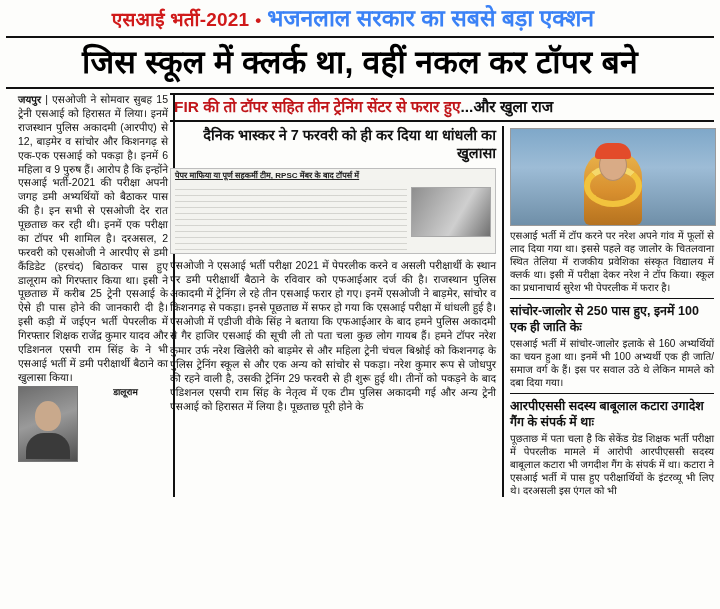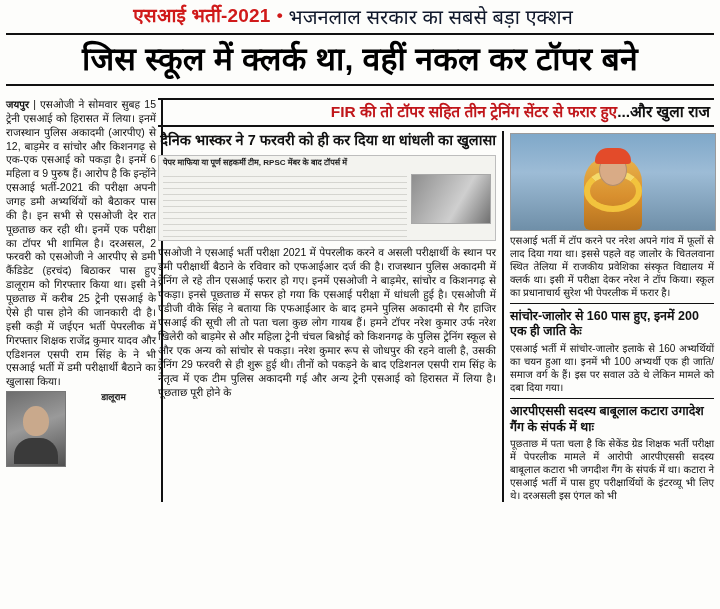--- a/index.html
+++ b/index.html
@@ -9,53 +9,54 @@
     font-family:"Liberation Sans", sans-serif;
     color:#111;
   }
   .page{
     position:relative;width:720px;height:609px;background:#fdfdfb;
     box-sizing:border-box;padding:0;
   }
 
   
   .kicker{
-    display:flex;align-items:flex-start;justify-content:center;
+    display:flex;align-items:flex-end;justify-content:center;
     gap:6px;padding:6px 18px 2px 4px;
   }
   .kicker .red{
     color:#d01a1a;font-weight:bold;font-size:19px;line-height:1.1;
     letter-spacing:.2px;
   }
   .kicker .dot{
     color:#d01a1a;font-size:17px;font-weight:bold;
   }
   .kicker .blk{
-    color:#0f172a;font-weight:normal;font-size:20px;line-height:1.1;
+    color:#3b82f6;font-weight:bold;font-size:23px;line-height:1.1;
   }
 
   .rule{
     border-top:2.5px solid #111;margin:3px 6px 0 6px;
   }
 
   
   .headline{
     text-align:center;font-weight:bold;color:#000;
     font-size:32px;line-height:1.22;letter-spacing:.2px;
     padding:5px 6px 2px 6px;
   }
   .headline .l2{display:block;}
   .headline .si{font-family:"Liberation Serif", serif;font-weight:bold;}
 
   
   .body{
     display:grid;
     grid-template-columns:150px 2px 1fr;
-    padding:12px 6px 6px 6px;
+    padding:4px 6px 6px 6px;
     gap:0;
+    margin-left:12px;
   }
   .vline{background:#111;width:1.5px;margin:0 5px;}
 
   
   .lead{
     font-size:10.5px;line-height:1.32;text-align:justify;color:#111;
   }
   .lead .place{
     font-weight:bold;font-size:10px;
   }
@@ -79,21 +80,21 @@
   }
 
   
   .rightcol{min-width:0;}
   .boxhead{
     border-top:2px solid #111;border-bottom:2px solid #111;
     padding:3px 4px;margin-bottom:4px;
   }
   .boxhead .t{
     font-size:15.5px;font-weight:bold;line-height:1.2;color:#111;
-    text-align:right;
+    text-align:left;
   }
   .boxhead .t .red{color:#c0161a;}
   .boxhead .t .dots{color:#111;}
 
   .sub2{
     display:grid;grid-template-columns:1fr 2px 210px;gap:0;
   }
   .subA{min-width:0;padding-right:6px;}
   .subB{min-width:0;padding-left:6px;}
 
@@ -101,20 +102,21 @@
     text-align:right;font-weight:bold;font-size:14.5px;line-height:1.25;
     color:#111;padding-bottom:3px;
   }
   .clip{
     border:1px solid #bdbdbd;background:#f3f3ef;height:84px;
     margin:3px 0 4px 0;position:relative;overflow:hidden;
   }
   .clip .chead{
     font-size:8px;font-weight:bold;color:#222;padding:3px 4px 0 4px;
     line-height:1.1;
+    text-decoration:underline;
   }
   .clip .cimg{
     position:absolute;right:4px;top:18px;width:78px;height:48px;
     background:linear-gradient(120deg,#8e8e8e,#cfcfcf 60%,#707070);
     border:1px solid #a8a8a8;
   }
   .clip .ctext{
     position:absolute;left:4px;top:18px;right:88px;bottom:3px;
     background:repeating-linear-gradient(
       to bottom,#f3f3ef 0 2px,#cfcfca 2px 3px,#f3f3ef 3px 6px);
@@ -224,21 +226,21 @@
           <div class="photo">
             <div class="man"></div>
             <div class="garland"></div>
             <div class="head"></div>
             <div class="turban"></div>
           </div>
           <div class="txt small">एसआई भर्ती में टॉप करने पर नरेश अपने गांव में फूलों से लाद दिया गया था। इससे पहले वह जालोर के चितलवाना स्थित तेलिया में राजकीय प्रवेशिका संस्कृत विद्यालय में क्लर्क था। इसी में परीक्षा देकर नरेश ने टॉप किया। स्कूल का प्रधानाचार्य सुरेश भी पेपरलीक में फरार है।</div>
 
           <div class="hr2"></div>
 
-          <div class="subhead">सांचोर-जालोर से 160 पास हुए, इनमें 200 एक ही जाति केः</div>
+          <div class="subhead">सांचोर-जालोर से 250 पास हुए, इनमें 100 एक ही जाति केः</div>
           <div class="txt small">एसआई भर्ती में सांचोर-जालोर इलाके से 160 अभ्यर्थियों का चयन हुआ था। इनमें भी 100 अभ्यर्थी एक ही जाति/समाज वर्ग के हैं। इस पर सवाल उठे थे लेकिन मामले को दबा दिया गया।</div>
 
           <div class="hr2"></div>
 
           <div class="subhead">आरपीएससी सदस्य बाबूलाल कटारा उगादेश गैंग के संपर्क में थाः</div>
           <div class="txt small">पूछताछ में पता चला है कि सेकेंड ग्रेड शिक्षक भर्ती परीक्षा में पेपरलीक मामले में आरोपी आरपीएससी सदस्य बाबूलाल कटारा भी जगदीश गैंग के संपर्क में था। कटारा ने एसआई भर्ती में पास हुए परीक्षार्थियों के इंटरव्यू भी लिए थे। दरअसली इस एंगल को भी</div>
         </div>
 
       </div>
     </div>

